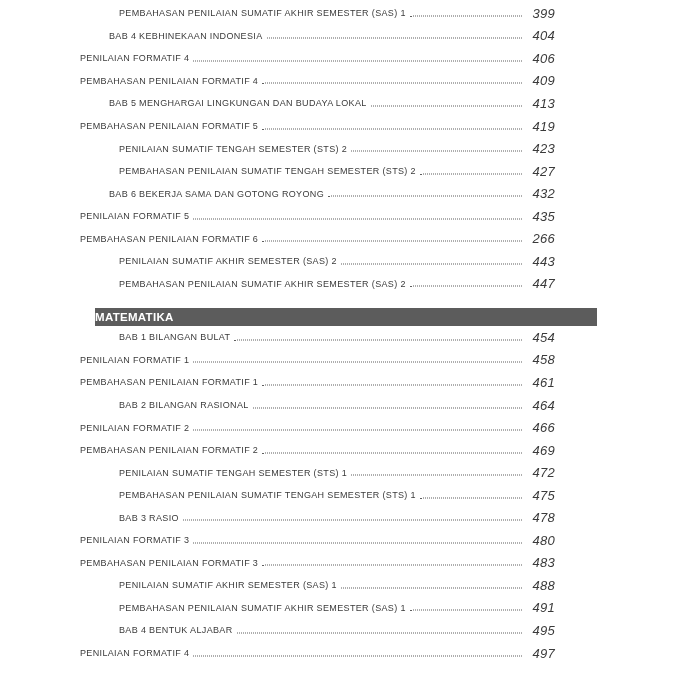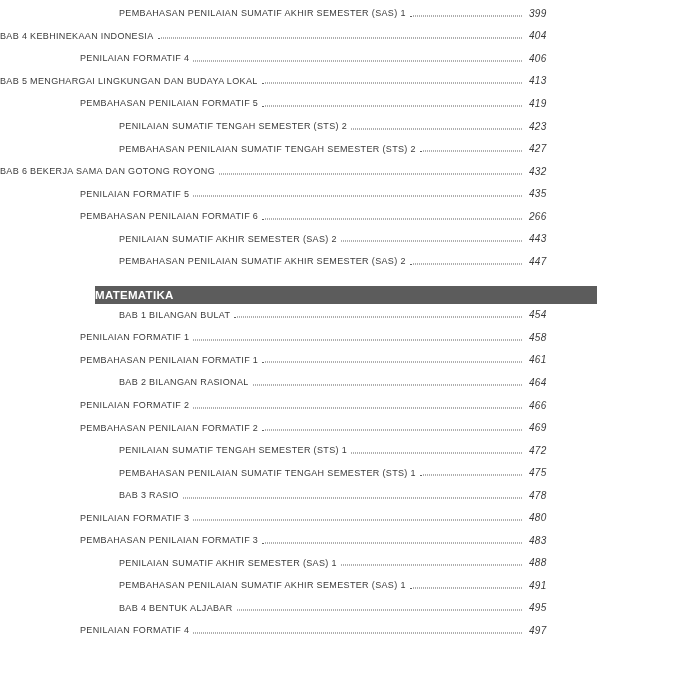--- a/index.html
+++ b/index.html
@@ -20,40 +20,41 @@
     left: 0;
     top: 2px;
     width: 555px;
   }
   .toc-row {
     display: flex;
     align-items: center;
     height: 22.55px;
     box-sizing: border-box;
   }
-  .toc-row.indent-0 { }
+  .toc-row.indent-0 { padding-left: 109px; }
   .toc-row.indent-1 { padding-left: 119px; }
   .toc-row.indent-2 { padding-left: 80px; }
   .toc-label {
     flex: 0 0 auto;
     font-size: 9px;
     letter-spacing: 0.35px;
     color: #3a3a3a;
     white-space: nowrap;
   }
   .leader {
     flex: 1 1 auto;
     border-bottom: 1.6px dotted #5e5e5e;
     margin: 0 7px 0 4px;
     transform: translateY(2.5px);
     min-width: 10px;
   }
   .toc-page-num {
     flex: 0 0 26px;
-    font-size: 10px;
+    text-align: right;
+    font-size: 13px;
     letter-spacing: 0.3px;
     color: #3a3a3a;
     font-style: italic;
   }
   .section-bar {
     margin-left: 95px;
     width: 502px;
     height: 18px;
     margin-top: 13px;
     display: flex;
@@ -83,20 +84,25 @@
     <span class="leader"></span>
     <span class="toc-page-num">404</span>
   </div>
 
   <div class="toc-row indent-2">
     <span class="toc-label">PENILAIAN FORMATIF 4</span>
     <span class="leader"></span>
     <span class="toc-page-num">406</span>
   </div>
 
+  <div class="toc-row indent-2">
+    <span class="toc-label">PEMBAHASAN PENILAIAN FORMATIF 4</span>
+    <span class="leader"></span>
+    <span class="toc-page-num">409</span>
+  </div>
 
   <div class="toc-row indent-0">
     <span class="toc-label">BAB 5 MENGHARGAI LINGKUNGAN DAN BUDAYA LOKAL</span>
     <span class="leader"></span>
     <span class="toc-page-num">413</span>
   </div>
 
 
   <div class="toc-row indent-2">
     <span class="toc-label">PEMBAHASAN PENILAIAN FORMATIF 5</span>

